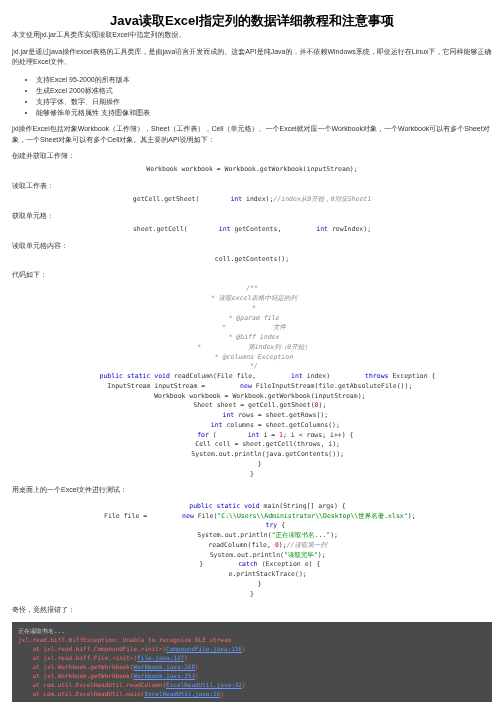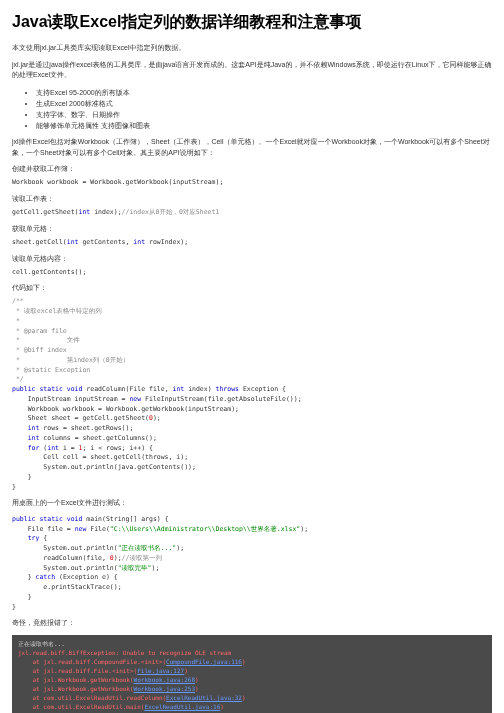--- a/index.html
+++ b/index.html
@@ -1,25 +1,25 @@
 <!DOCTYPE html>
 <html><head>
 <meta charset="utf-8">
 <style>
 * { margin: 0; padding: 0; box-sizing: border-box; }
 body { font-family: Arial, "Microsoft YaHei", sans-serif; font-size: 7px; color: #333; background: #fff; padding: 12px; width: 504px; }
-h1 { font-size: 16px; font-weight: bold; margin-bottom: 10px; color: #000; }
+h1 { font-size: 13px; font-weight: bold; text-align: center; color: #000; }
 .para { margin-bottom: 6px; line-height: 1.5; }
 ul { list-style: disc; margin-left: 24px; margin-bottom: 6px; }
 ul li { line-height: 1.6; }
 .section-label { margin: 6px 0 4px 0; }
-.code { font-family: Consolas, monospace; font-size: 6.5px; line-height: 1.5; margin-bottom: 6px; white-space: pre; }
-.kw { color: #0000cc; }
+.code { font-family: Consolas, monospace; font-size: 6.5px; line-height: 1.5; margin-bottom: 6px; white-space: pre; text-align: center; }
+.kw { color: #0000cc; margin-left: 31px; }
 .str { color: #008800; }
-.cmt { color: #888; }
+.cmt { color: #888; font-style: italic; }
 .num { color: #cc0000; }
 .err-block { background: #4a4a4a; color: #ccc; font-family: Consolas, monospace; font-size: 6px; padding: 4px 6px; line-height: 1.5; margin-bottom: 6px; white-space: pre; }
 .err-red { color: #ff6666; }
 .err-link { color: #6699ff; text-decoration: underline; }
 </style>
 </head>
 <body>
 
 <h1>Java读取Excel指定列的数据详细教程和注意事项</h1>
 
@@ -49,21 +49,21 @@
 
 <p class="section-label">代码如下：</p>
 
 <div class="code"><span class="cmt">/**</span>
 <span class="cmt"> * 读取excel表格中特定的列</span>
 <span class="cmt"> *</span>
 <span class="cmt"> * @param file</span>
 <span class="cmt"> *            文件</span>
 <span class="cmt"> * @biff index</span>
 <span class="cmt"> *            第index列（0开始）</span>
-<span class="cmt"> * @static Exception</span>
+<span class="cmt"> * @columns Exception</span>
 <span class="cmt"> */</span>
 <span class="kw">public static void</span><span> readColumn(File file, </span><span class="kw">int</span><span> index) </span><span class="kw">throws</span><span> Exception {</span>
 <span>    InputStream inputStream = </span><span class="kw">new</span><span> FileInputStream(file.getAbsoluteFile());</span>
 <span>    Workbook workbook = Workbook.getWorkbook(inputStream);</span>
 <span>    Sheet sheet = getCell.getSheet(</span><span class="num">0</span><span>);</span>
 <span>    </span><span class="kw">int</span><span> rows = sheet.getRows();</span>
 <span>    </span><span class="kw">int</span><span> columns = sheet.getColumns();</span>
 <span>    </span><span class="kw">for</span><span> (</span><span class="kw">int</span><span> i = </span><span class="num">1</span><span>; i &lt; rows; i++) {</span>
 <span>        Cell cell = sheet.getCell(throws, i);</span>
 <span>        System.out.println(java.getContents());</span>

